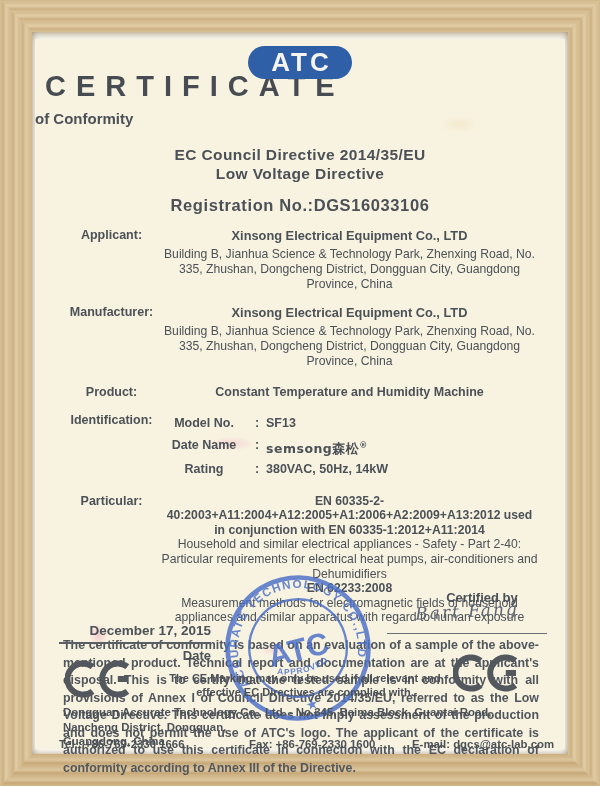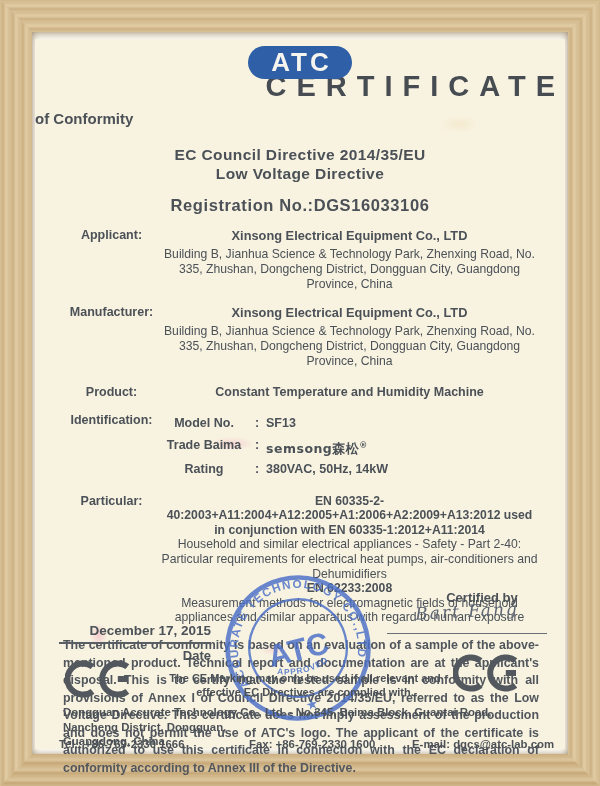--- a/index.html
+++ b/index.html
@@ -31,21 +31,21 @@
     background:
       radial-gradient(ellipse 34px 10px at 37% 57%, rgba(232,120,165,.25), transparent 70%),
       radial-gradient(ellipse 13px 18px at 12% 84%, rgba(236,128,170,.33), transparent 70%),
       radial-gradient(ellipse 22px 9px at 45% 86%, rgba(236,128,170,.2), transparent 70%),
       radial-gradient(ellipse 30px 14px at 80% 12%, rgba(240,225,190,.5), transparent 70%),
       #f8f3e1;}
   
   .logo-pill{position:relative;z-index:2;width:104px;height:33px;margin:7px auto 0;
     background:#2e5fa7;border-radius:17px;display:flex;align-items:center;justify-content:center;}
   .logo-pill span{color:#f5f4ee;font-weight:bold;font-size:26px;letter-spacing:3px;padding-left:3px;}
-  .cert-title{position:relative;z-index:1;margin-top:-10px;text-align:right;
+  .cert-title{position:relative;z-index:1;margin-top:-10px;text-align:left;
     font-size:29px;font-weight:bold;letter-spacing:10px;padding-left:10px;color:#474c52;line-height:34px;}
   .sub1{margin-top:7px;text-align:left;font-size:15px;font-weight:bold;}
   .sub2{margin-top:19px;text-align:center;font-size:15.5px;font-weight:bold;letter-spacing:.4px;}
   .sub3{margin-top:1px;text-align:center;font-size:15.5px;font-weight:bold;letter-spacing:.4px;}
   .reg{margin-top:13px;text-align:center;font-size:16.5px;font-weight:bold;letter-spacing:.6px;}
   
   .fields{margin:12px 26px 0 28px;}
   .frow{display:flex;margin-top:13px;text-align:center;}
   .frow .lbl{width:97px;flex:none;font-weight:bold;font-size:12.5px;line-height:15px;}
   .frow .val{flex:1;font-size:12.5px;line-height:15px;}
@@ -126,21 +126,21 @@
 
       <div class="frow">
         <div class="lbl">Identification:</div>
         <div class="val">
           <div class="id-row">
             <span class="iname">Model No.</span>
             <span class="isep">:</span>
             <span class="ival">SF13</span>
           </div>
           <div class="id-row">
-            <span class="iname">Trade Baima</span>
+            <span class="iname">Date Name</span>
             <span class="isep">:</span>
             <span class="ival brand"><span>semsong</span><span class="cjk">森松</span><sup>®</sup></span>
           </div>
           <div class="id-row">
             <span class="iname">Rating</span>
             <span class="isep">:</span>
             <span class="ival">380VAC, 50Hz, 14kW</span>
           </div>
         </div>
       </div>

